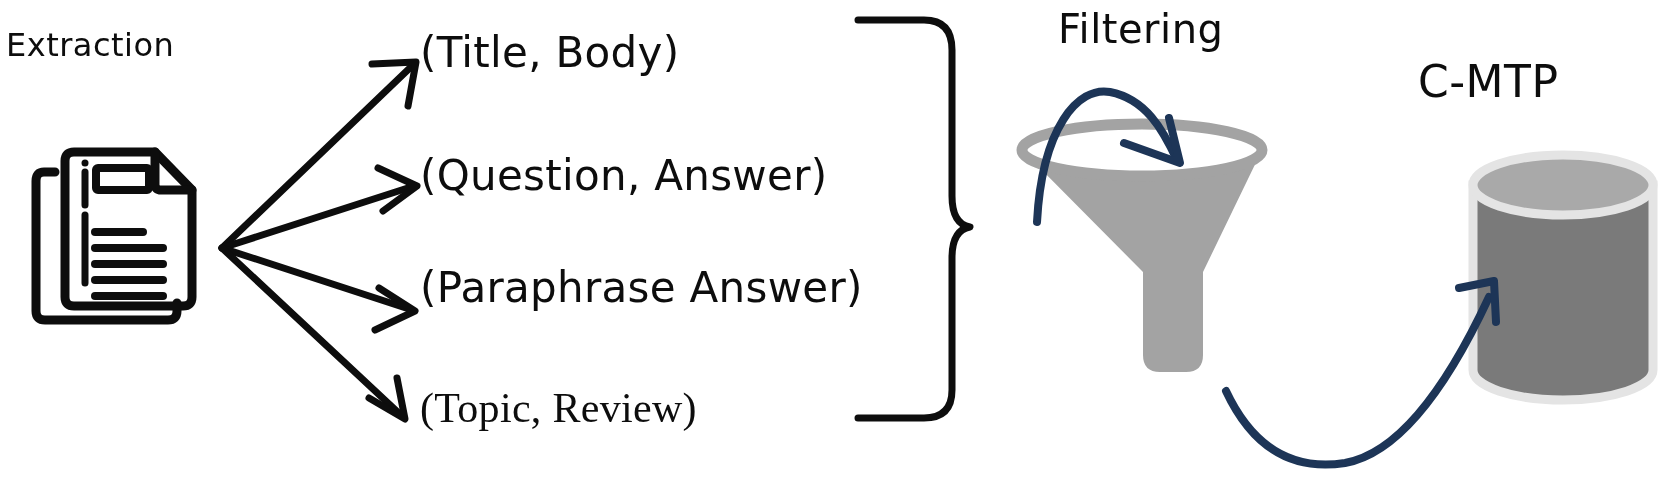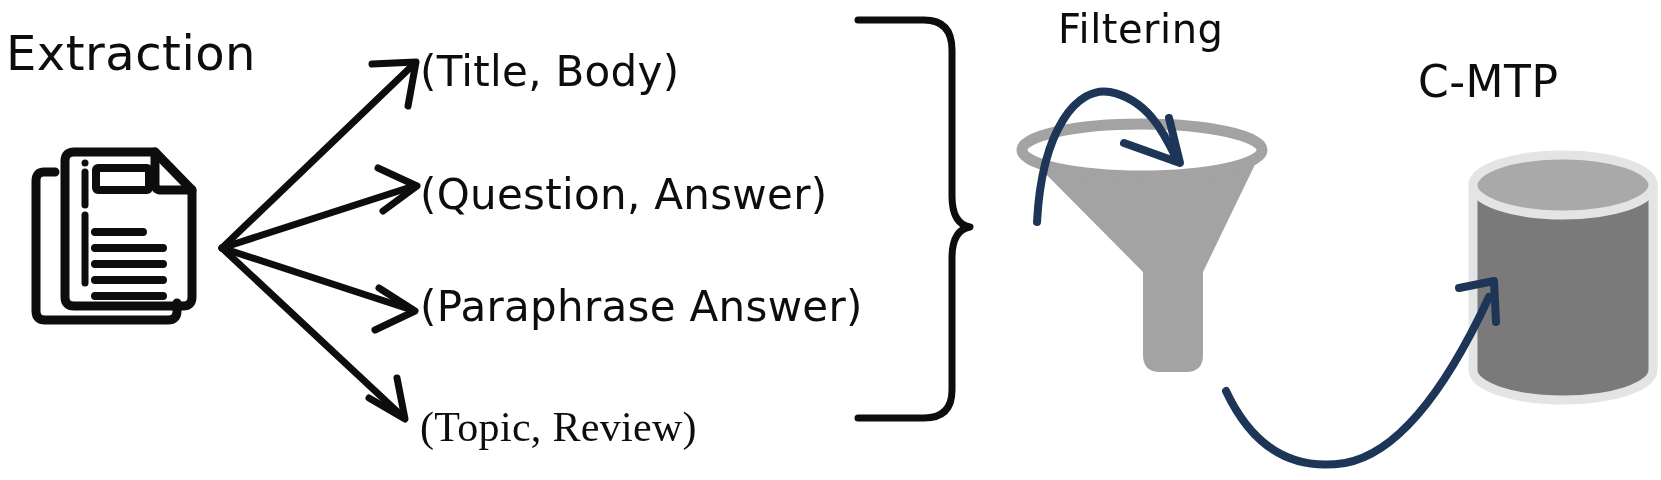--- a/index.html
+++ b/index.html
@@ -28,40 +28,39 @@
     position: absolute;
     white-space: nowrap;
     color: #0d0d0d;
     font-family: "DejaVu Sans", sans-serif;
     font-weight: 400;
     line-height: 1;
   }
   #label-extraction {
     left: 6px;
     top: 29px;
-    font-size: 48px;
+    font-size: 32px;
     letter-spacing: 0.5px;
   }
   #label-filtering {
     left: 1058px;
     top: 9px;
     font-size: 40px;
     letter-spacing: 0.5px;
   }
   #label-cmtp {
     left: 1418px;
     top: 60px;
     font-size: 44px;
     letter-spacing: 0.5px;
   }
   .pair-label {
     font-size: 42px;
     left: 420px;
     letter-spacing: 0.3px;
-    margin-top: 19px;
   }
   .pair-label.p0 { top: 32px; }
   .pair-label.p1 { top: 155px; }
   .pair-label.p2 { top: 267px; }
   .pair-label.p3 { top: 387px; font-family: Liberation Serif, serif; }
 </style>
 </head>
 <body>
 
 <div id="canvas">

